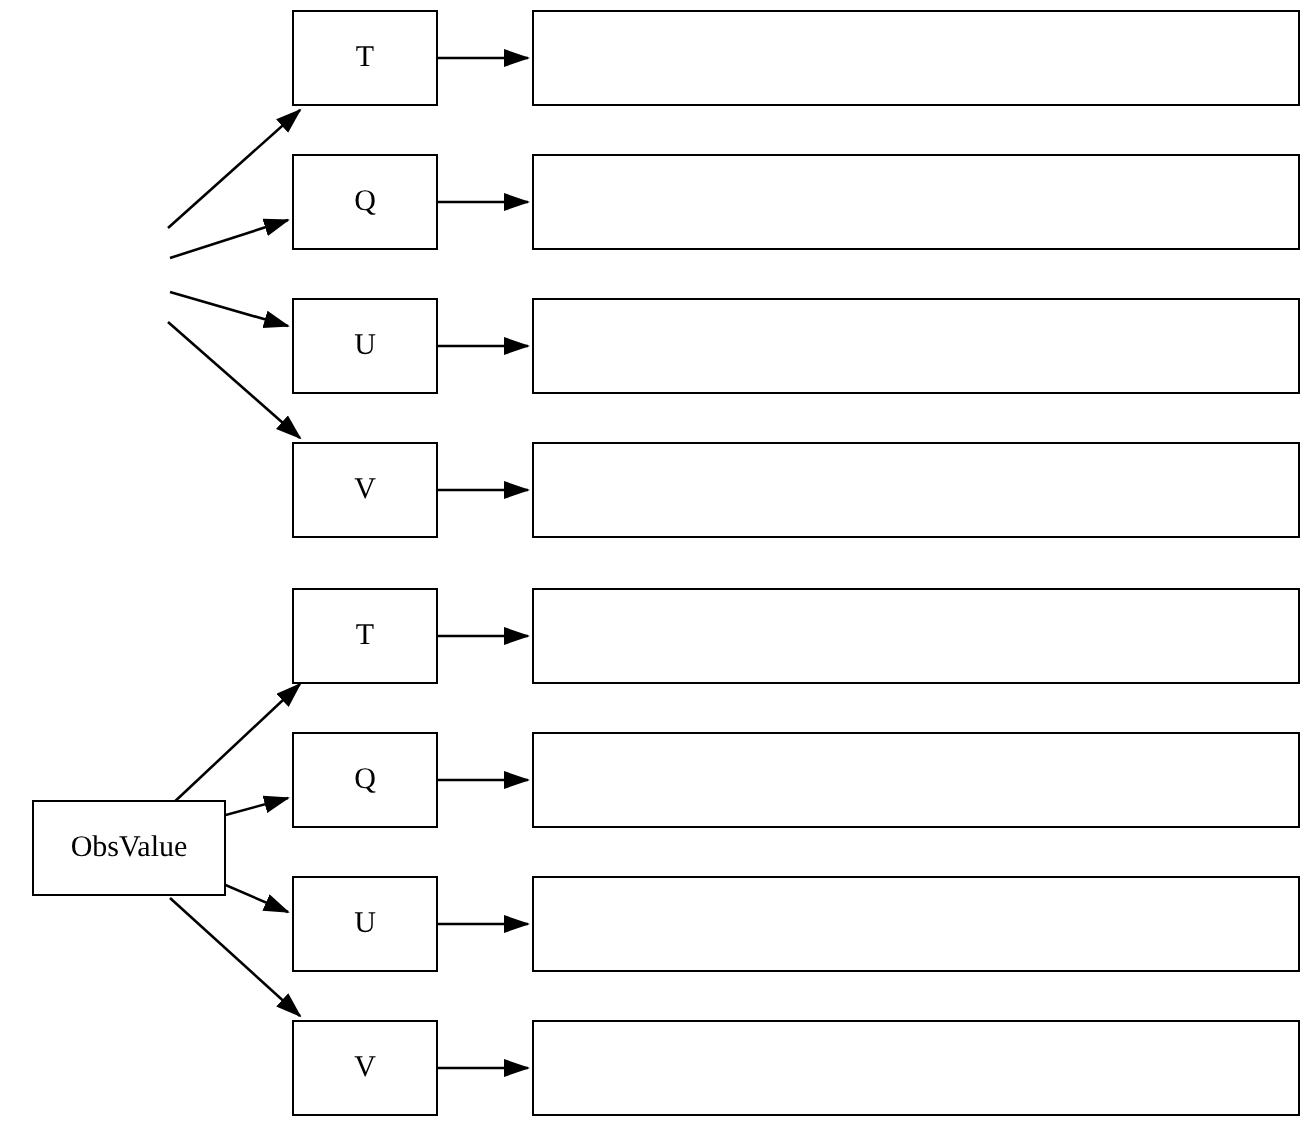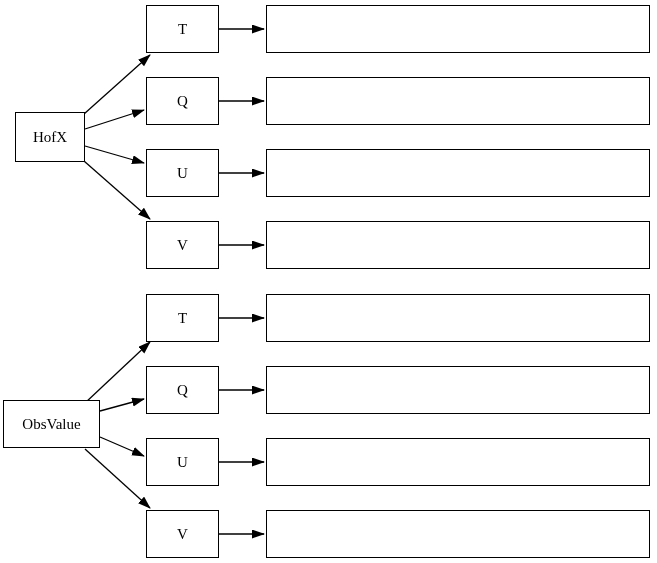--- a/index.html
+++ b/index.html
@@ -68,41 +68,38 @@
     <line x1="85" y1="403" x2="150" y2="342" stroke="#000" stroke-width="1.3" marker-end="url(#arrowhead)"></line>
     <line x1="100" y1="411" x2="144" y2="399" stroke="#000" stroke-width="1.3" marker-end="url(#arrowhead)"></line>
     <line x1="100" y1="437" x2="144" y2="456" stroke="#000" stroke-width="1.3" marker-end="url(#arrowhead)"></line>
     <line x1="85" y1="449" x2="150" y2="508" stroke="#000" stroke-width="1.3" marker-end="url(#arrowhead)"></line>
     <line x1="219" y1="318" x2="264" y2="318" stroke="#000" stroke-width="1.3" marker-end="url(#arrowhead)"></line>
     <line x1="219" y1="390" x2="264" y2="390" stroke="#000" stroke-width="1.3" marker-end="url(#arrowhead)"></line>
     <line x1="219" y1="462" x2="264" y2="462" stroke="#000" stroke-width="1.3" marker-end="url(#arrowhead)"></line>
     <line x1="219" y1="534" x2="264" y2="534" stroke="#000" stroke-width="1.3" marker-end="url(#arrowhead)"></line>
   </svg>
 
-  <div class="node" style="left:15px;top:112px;width:70px;height:50px">
-    <span>HofX</span>
-  </div>
   <div class="node var" style="left:146px;top:5px">
     <span>T</span>
   </div>
   <div class="node var" style="left:146px;top:77px">
     <span>Q</span>
   </div>
   <div class="node var" style="left:146px;top:149px">
     <span>U</span>
   </div>
   <div class="node var" style="left:146px;top:221px">
     <span>V</span>
   </div>
   <div class="node wide" style="left:266px;top:5px"></div>
   <div class="node wide" style="left:266px;top:77px"></div>
   <div class="node wide" style="left:266px;top:149px"></div>
   <div class="node wide" style="left:266px;top:221px"></div>
 
-  <div class="node" style="left:3px;top:400px;width:97px;height:48px">
+  <div class="node" style="left:16px;top:400px;width:97px;height:48px">
     <span>ObsValue</span>
   </div>
   <div class="node var" style="left:146px;top:294px">
     <span>T</span>
   </div>
   <div class="node var" style="left:146px;top:366px">
     <span>Q</span>
   </div>
   <div class="node var" style="left:146px;top:438px">
     <span>U</span>

